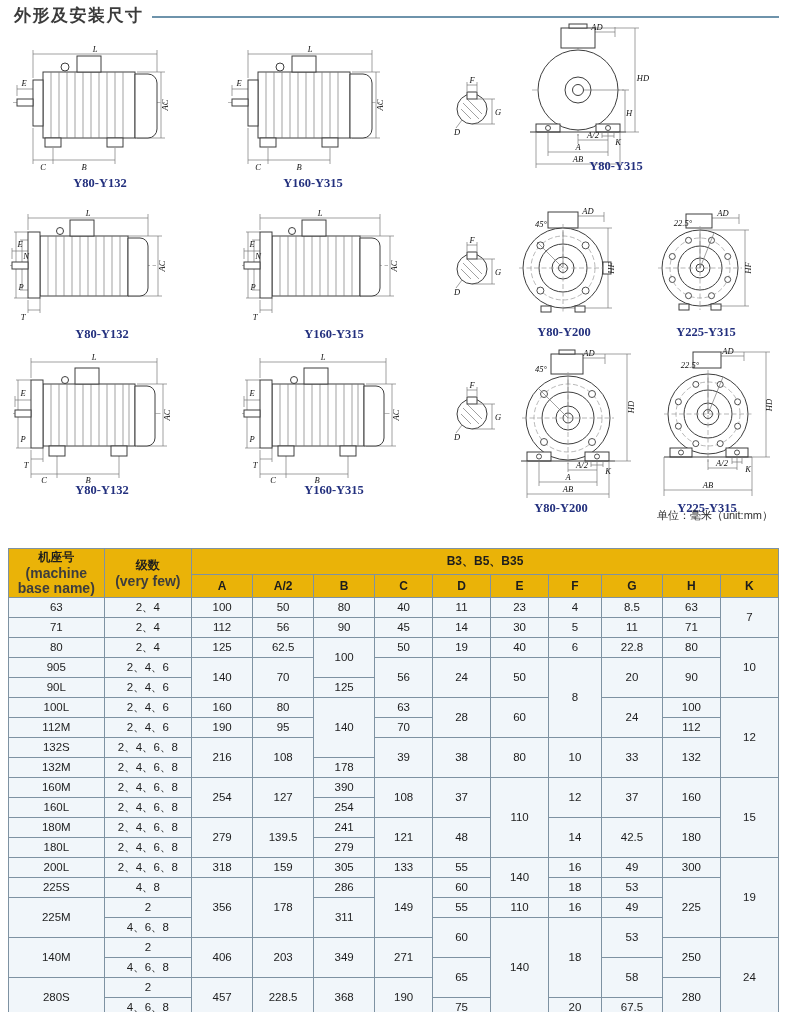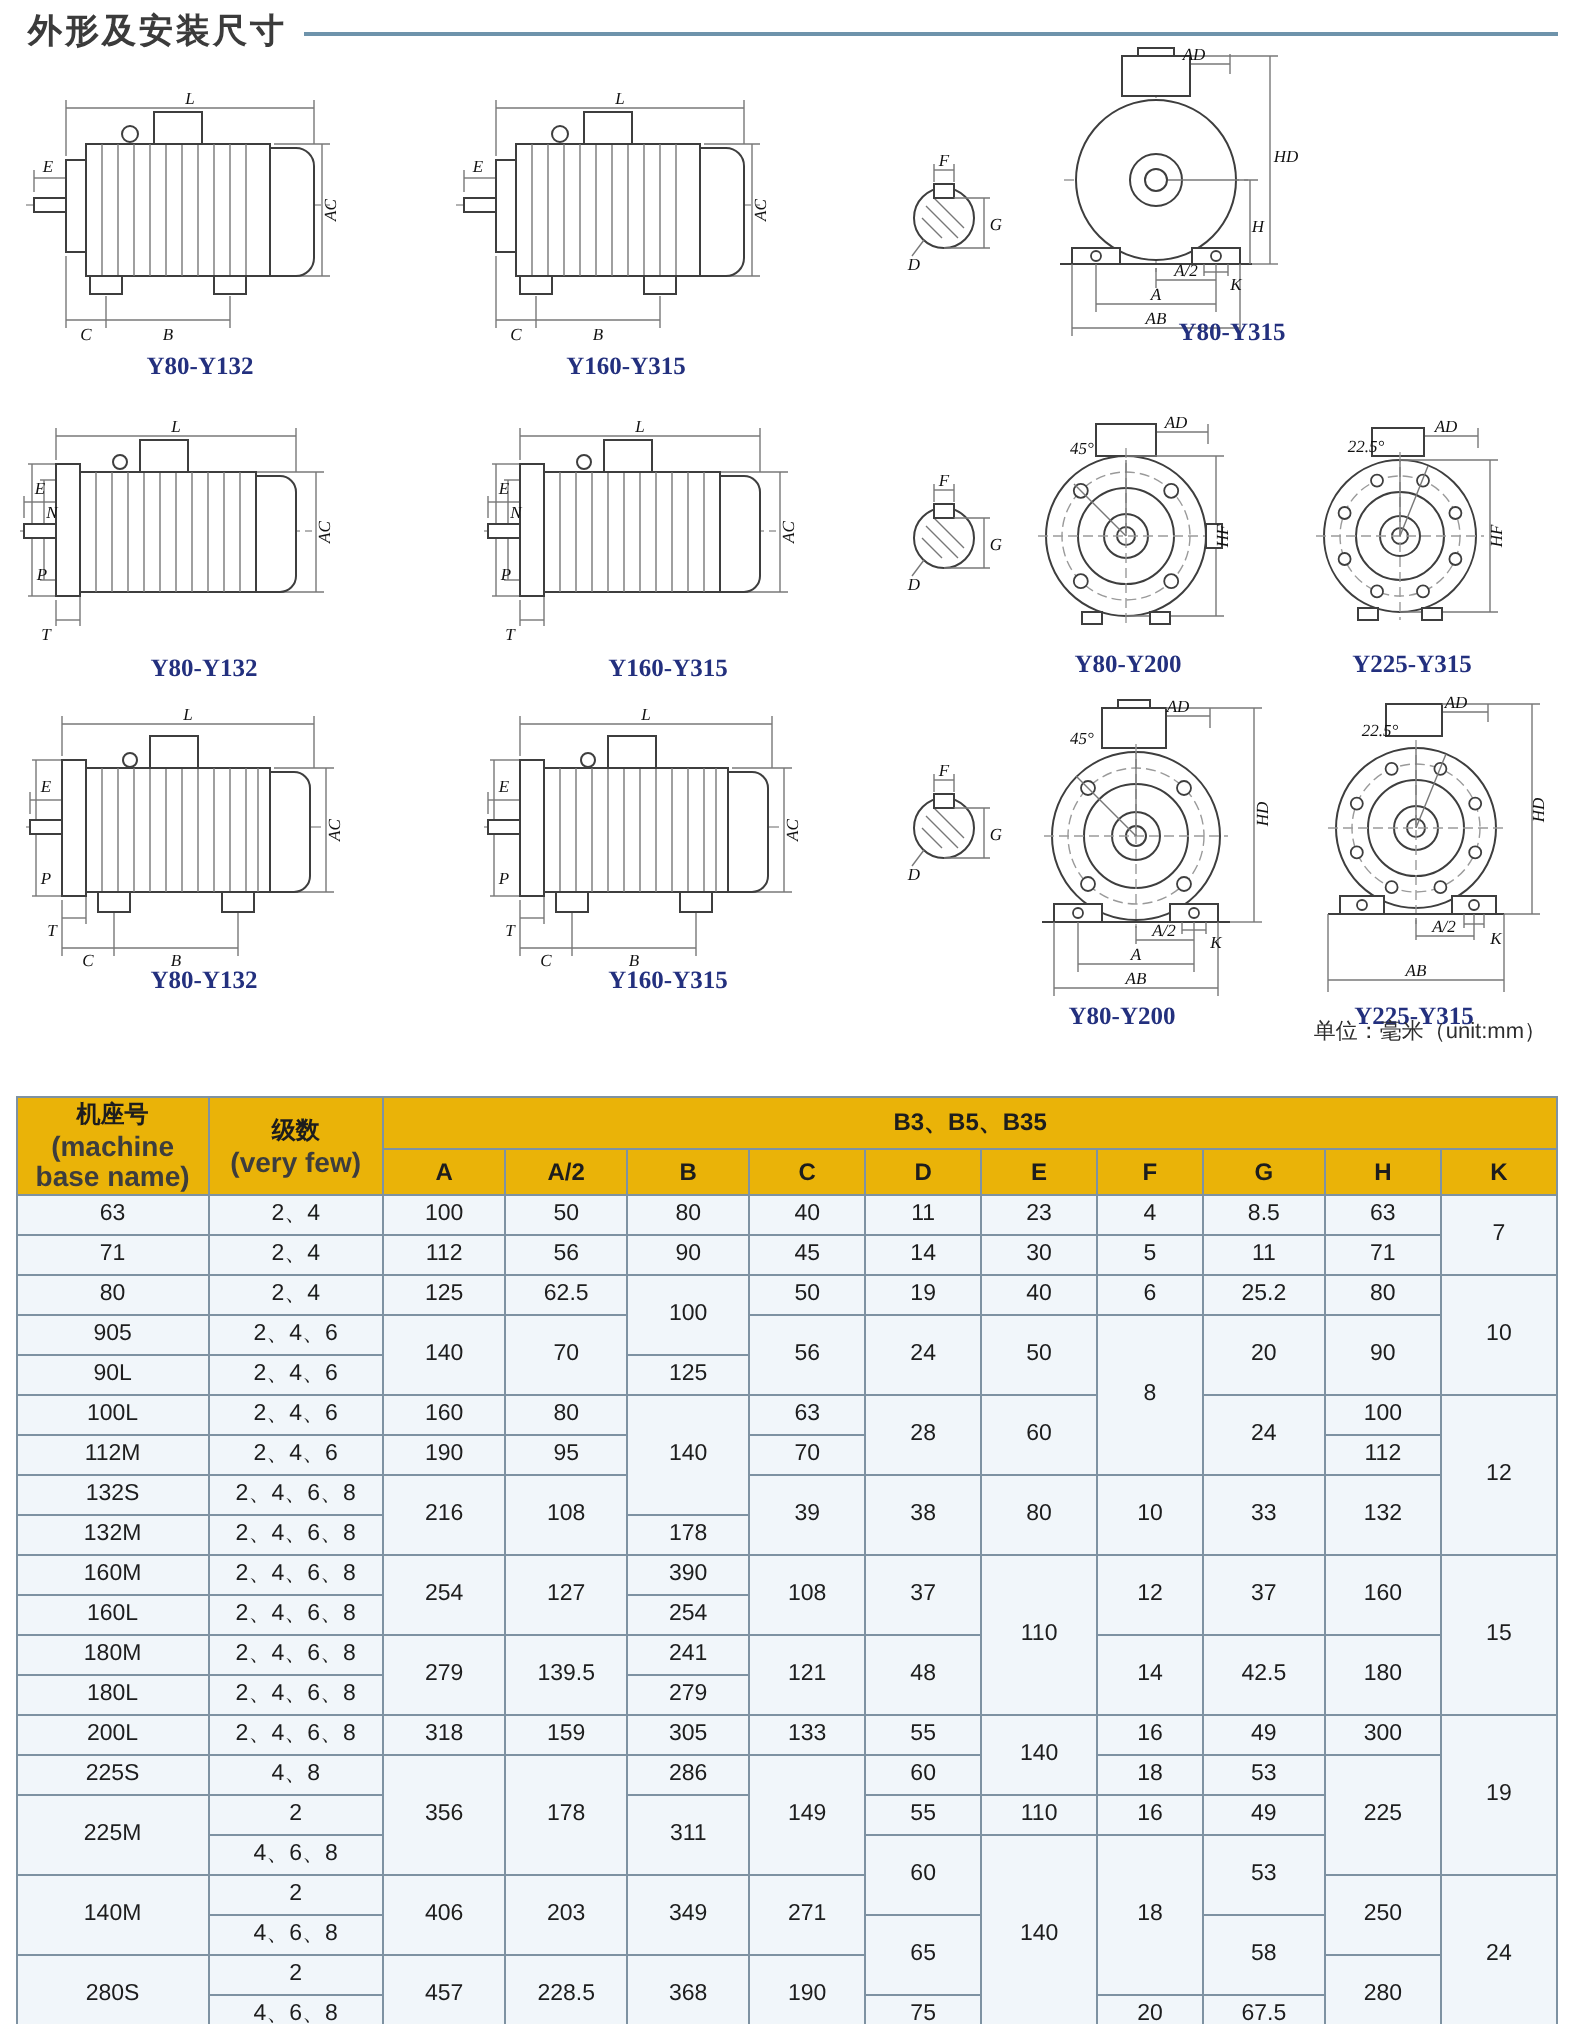--- a/index.html
+++ b/index.html
@@ -447,21 +447,21 @@
           <tr>
             <td>80</td>
             <td>2、4</td>
             <td>125</td>
             <td>62.5</td>
             <td rowspan="2">100</td>
             <td>50</td>
             <td>19</td>
             <td>40</td>
             <td>6</td>
-            <td>25.2</td>
+            <td>22.8</td>
             <td>80</td>
             <td rowspan="3">10</td>
           </tr>
           <tr>
             <td>905</td>
             <td>2、4、6</td>
             <td rowspan="2">140</td>
             <td rowspan="2">70</td>
             <td rowspan="2">56</td>
             <td rowspan="2">24</td>

